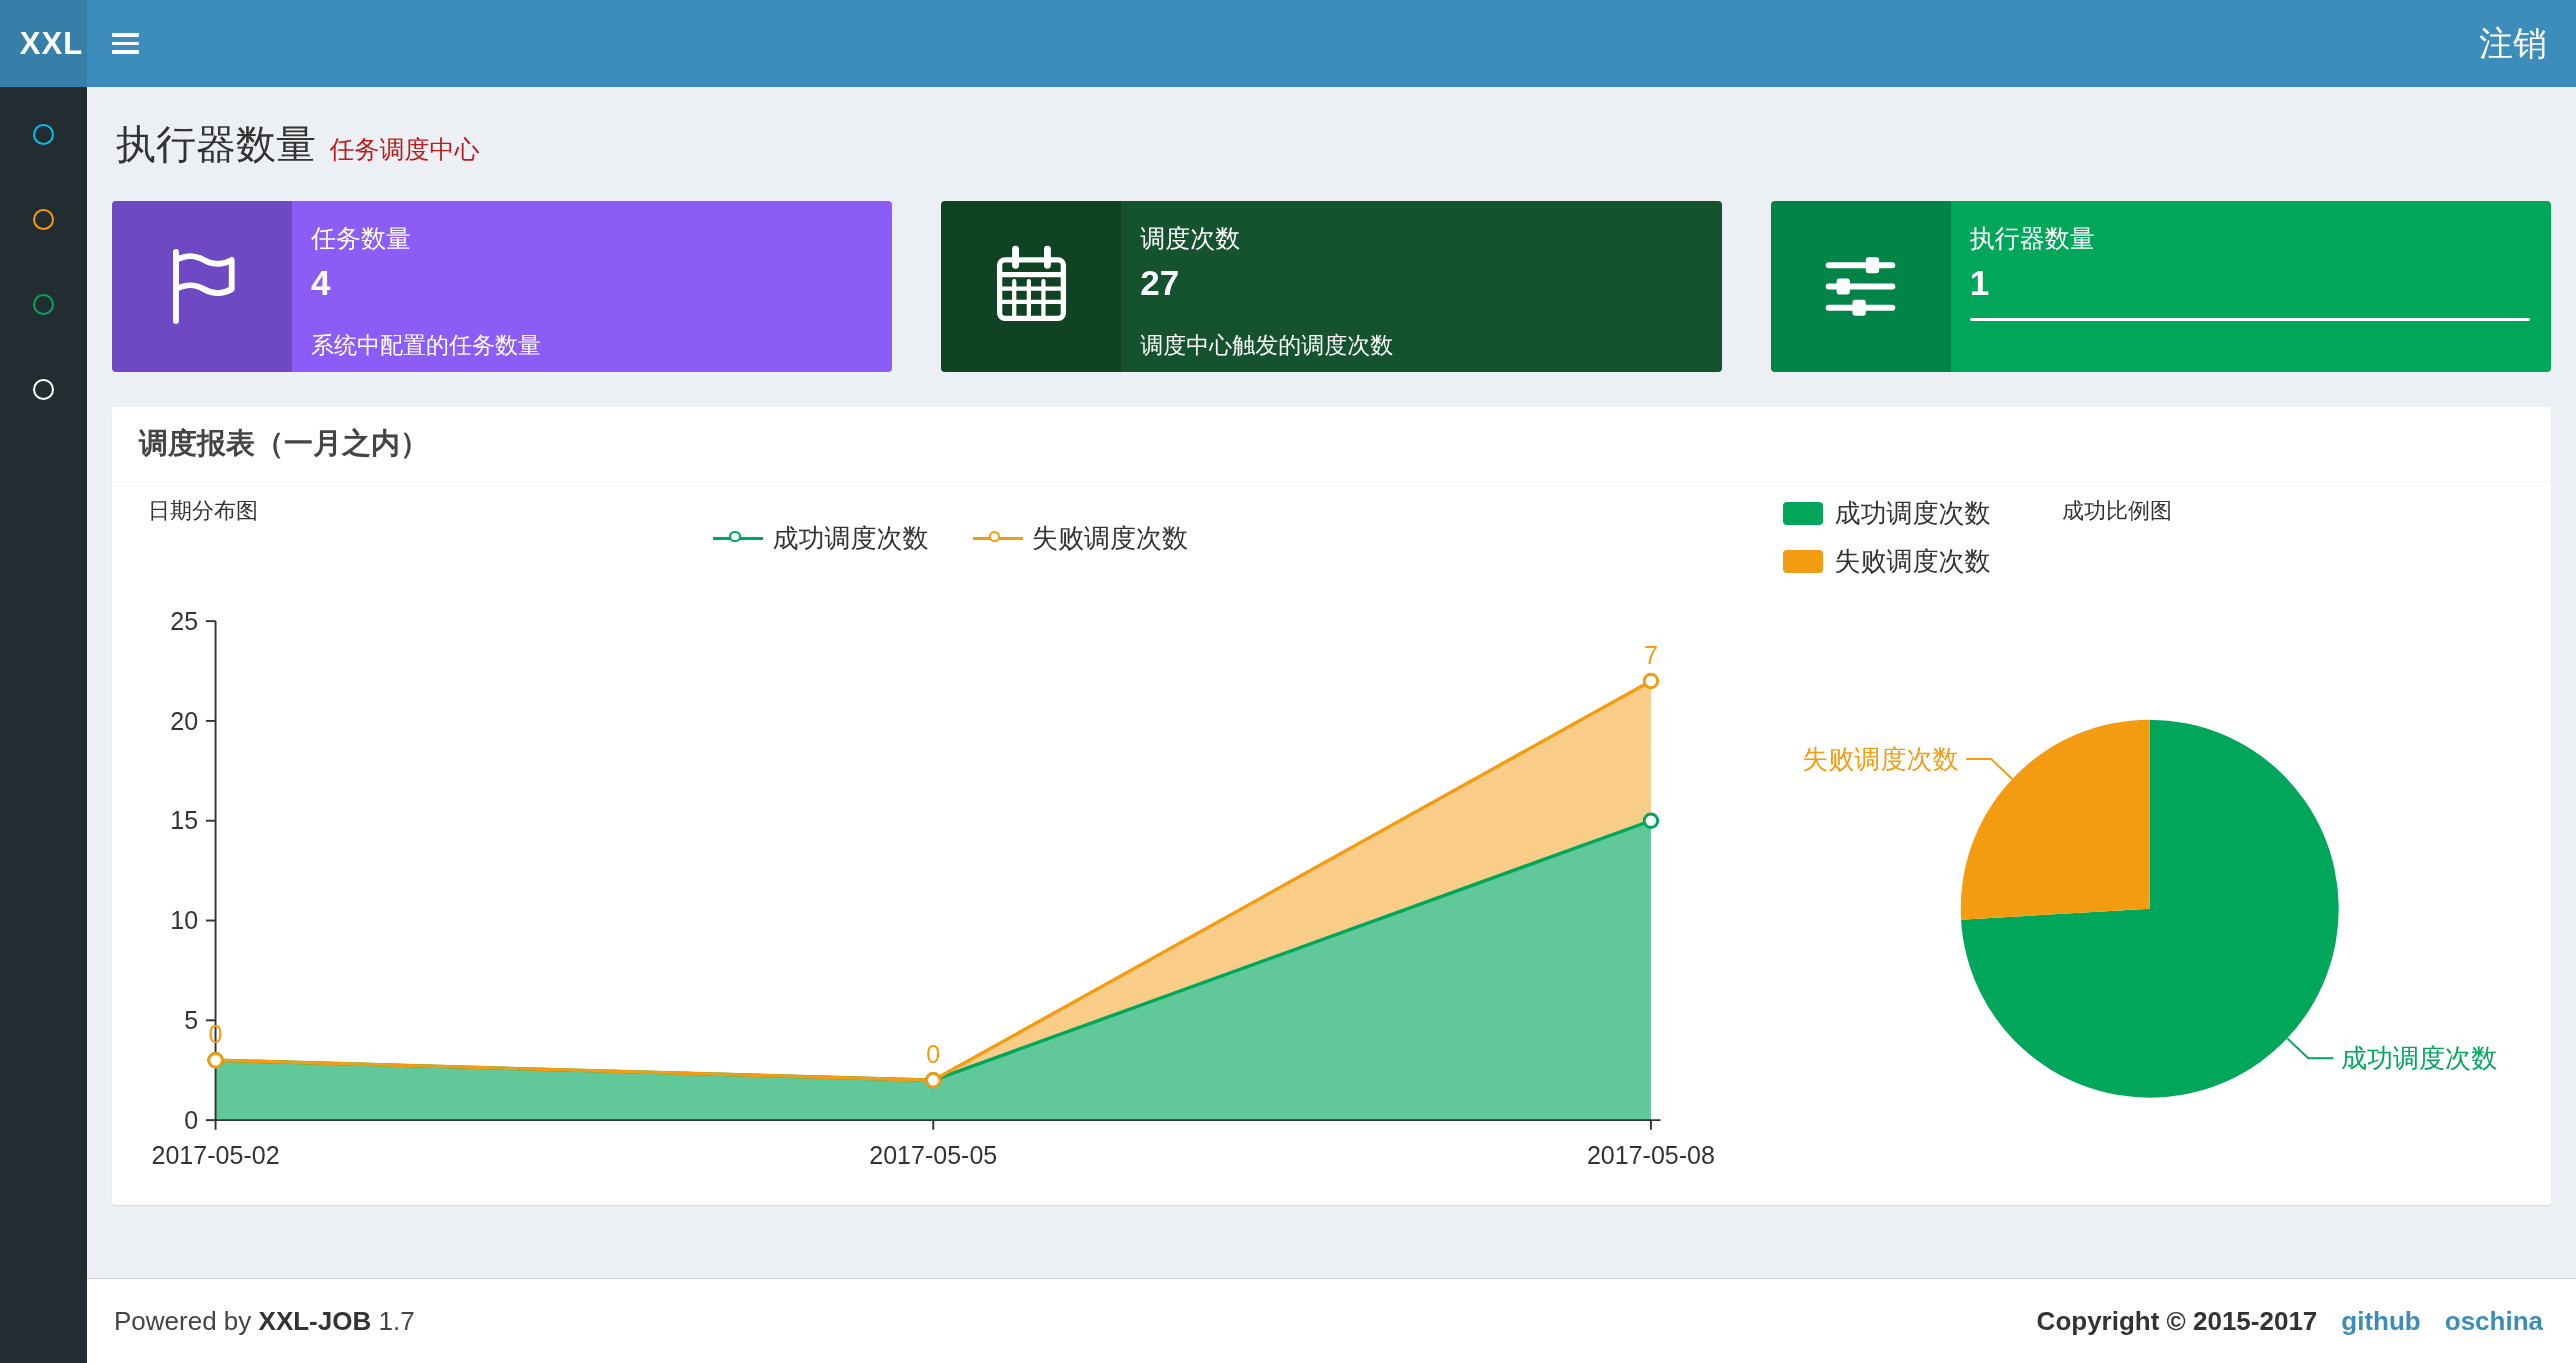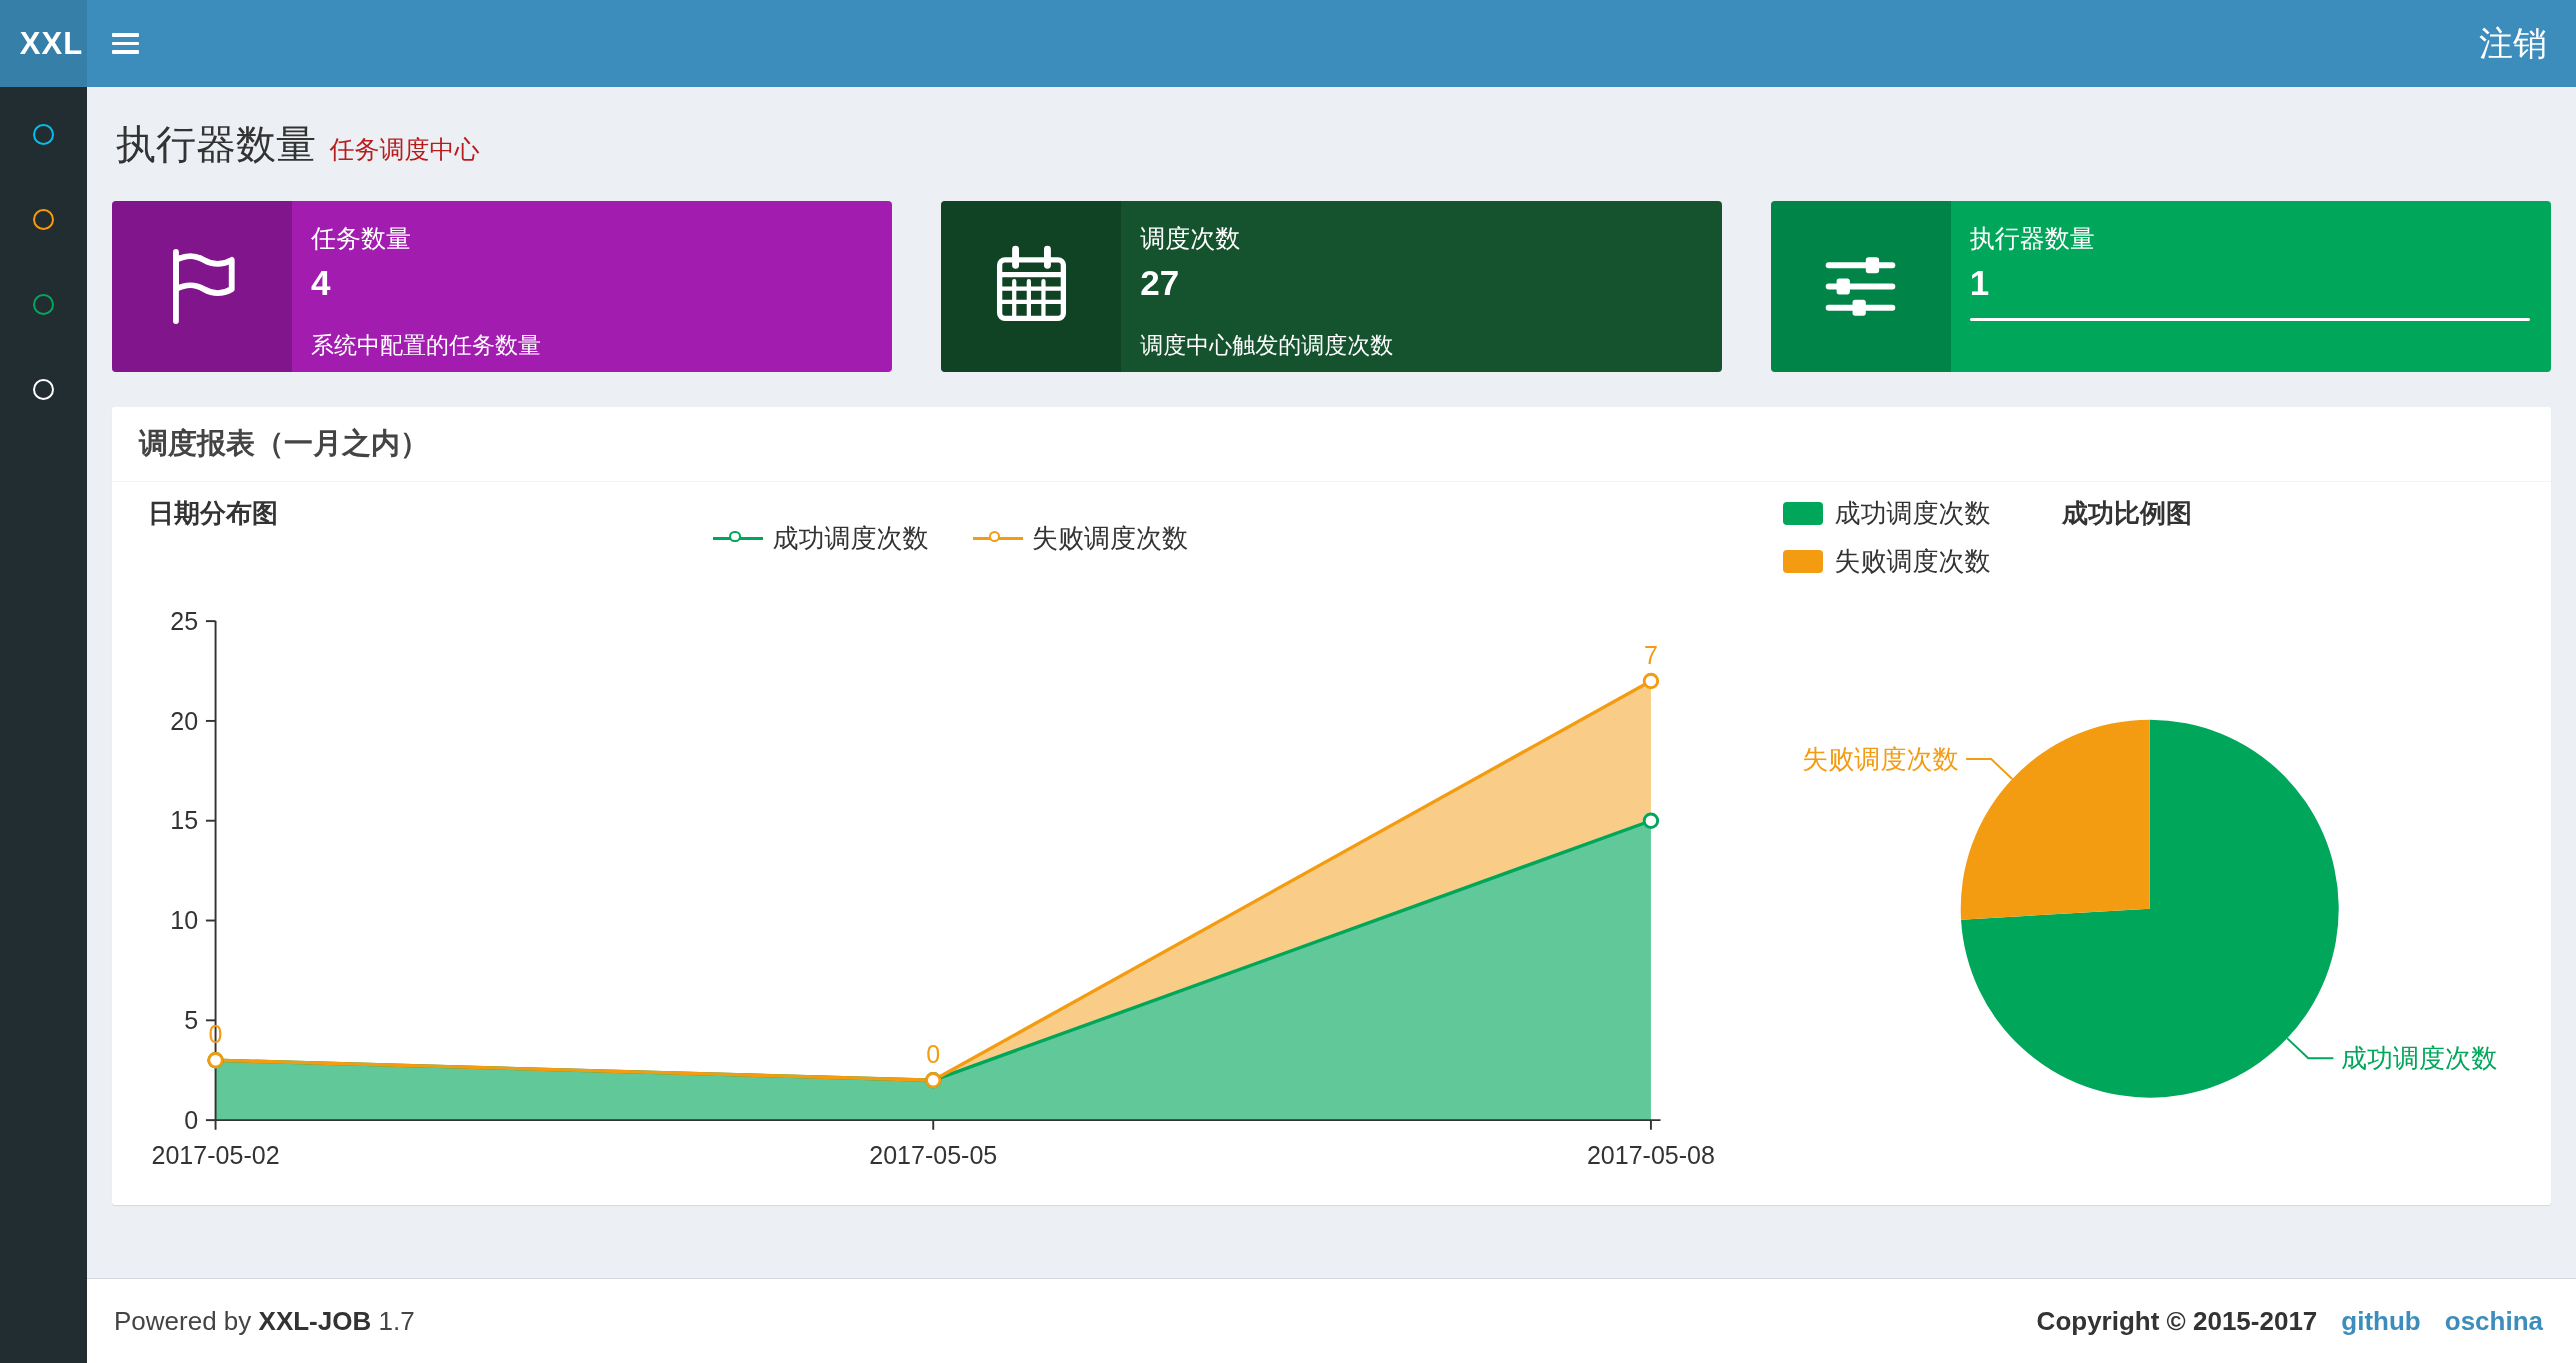--- a/index.html
+++ b/index.html
@@ -39,21 +39,21 @@
   .info-number { font-size:35px; font-weight:bold; margin-top:7.7px; }
   .progress-line { height:2.9px; background:#fff; margin:15.4px 0 11.6px 0; border-radius:1.9px; }
   .info-desc { font-size:23px; }
 
   
   .panel { margin:35px 25px 0 25px; background:#fff; border-radius:2.9px; box-shadow:0 1px 1px rgba(0,0,0,0.1); }
   .panel-header { height:75px; display:flex; align-items:center; padding:0 27px; border-bottom:1px solid #f4f4f4; }
   .panel-title { font-size:29px; font-weight:700; color:#444; }
   .panel-body { position:relative; height:723px; }
 
-  .chart-title { position:absolute; font-size:26px; font-weight:bold; color:#333; }
+  .chart-title { position:absolute; font-size:22px; font-weight:normal; color:#333; }
   .lc-title { left:36px; top:13.5px; }
   .pie-title { left:1950px; top:13.5px; }
 
   .lc-legend { position:absolute; left:0; top:39px; width:1677px; display:flex; justify-content:center; gap:44px; }
   .legend-item { display:flex; align-items:center; gap:9.6px; cursor:pointer; }
   .legend-marker { position:relative; width:50px; height:15.4px; display:inline-block; }
   .legend-lineseg { position:absolute; left:0; right:0; top:5.8px; height:3.9px; background:#999; }
   .legend-dot { position:absolute; left:16.4px; top:0; width:11.6px; height:11.6px; border:2.9px solid #999; border-radius:50%; background:#fff; }
   .legend-label { font-size:26px; color:#333; }
 
@@ -113,21 +113,21 @@
 
   <div class="content-wrapper">
 
     <div class="content-header">
       <span class="page-title">执行器数量</span>
       <span class="page-subtitle">任务调度中心</span>
     </div>
 
     <div class="info-row">
 
-      <div class="info-box" style="background-color:#a21caf">
+      <div class="info-box" style="background-color:#8b5cf6">
         <div class="info-icon">
           <svg viewBox="0 0 32 32" fill="none" stroke="#fff" stroke-width="2.2" stroke-linecap="round" stroke-linejoin="round">
             <path d="M6 3 L6 29"></path>
             <path d="M6 6 C 10 4, 13 4, 16.5 6 C 20 8, 23.5 8, 27 6 L 27 17 C 23.5 19, 20 19, 16.5 17 C 13 15, 10 15, 6 17 Z"></path>
           </svg>
         </div>
         <div class="info-content">
           <div class="info-title">任务数量</div>
           <div class="info-number">4</div>
           <div class="progress-line"></div>

